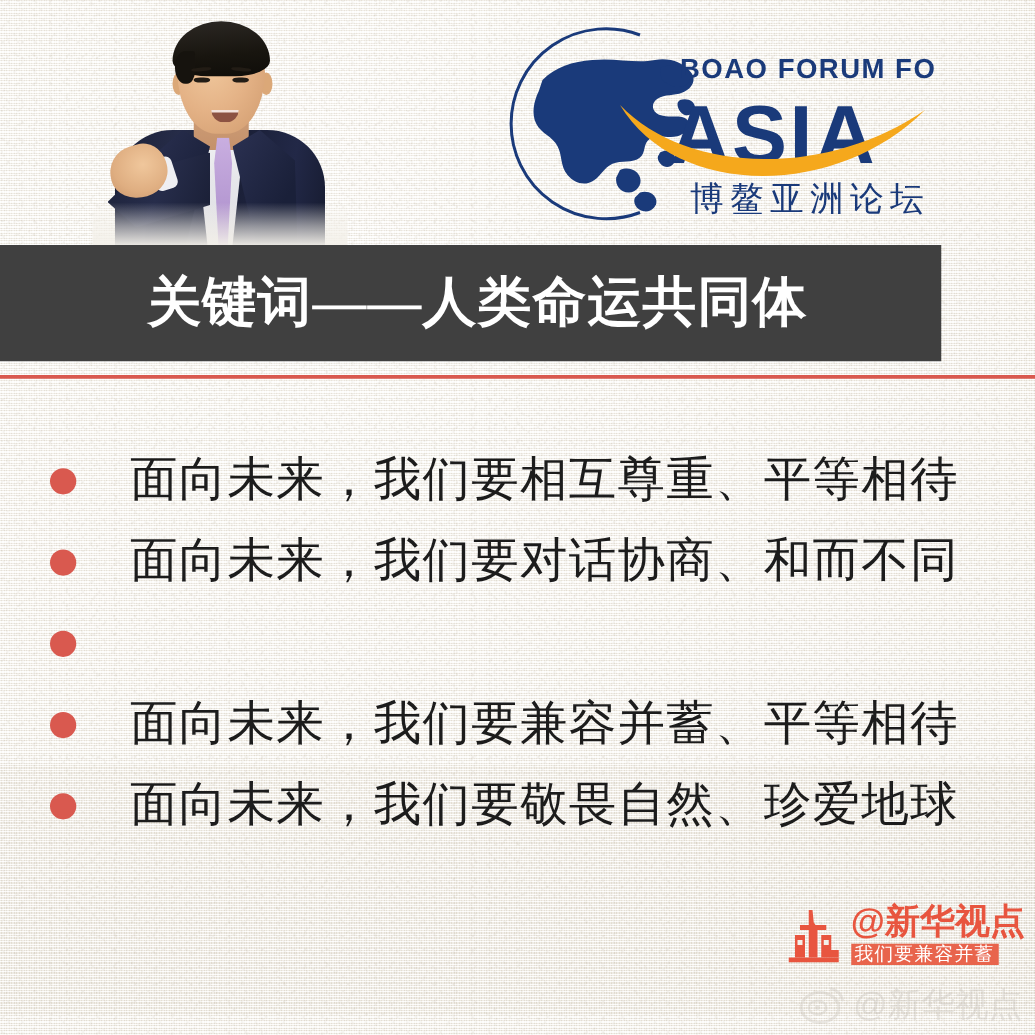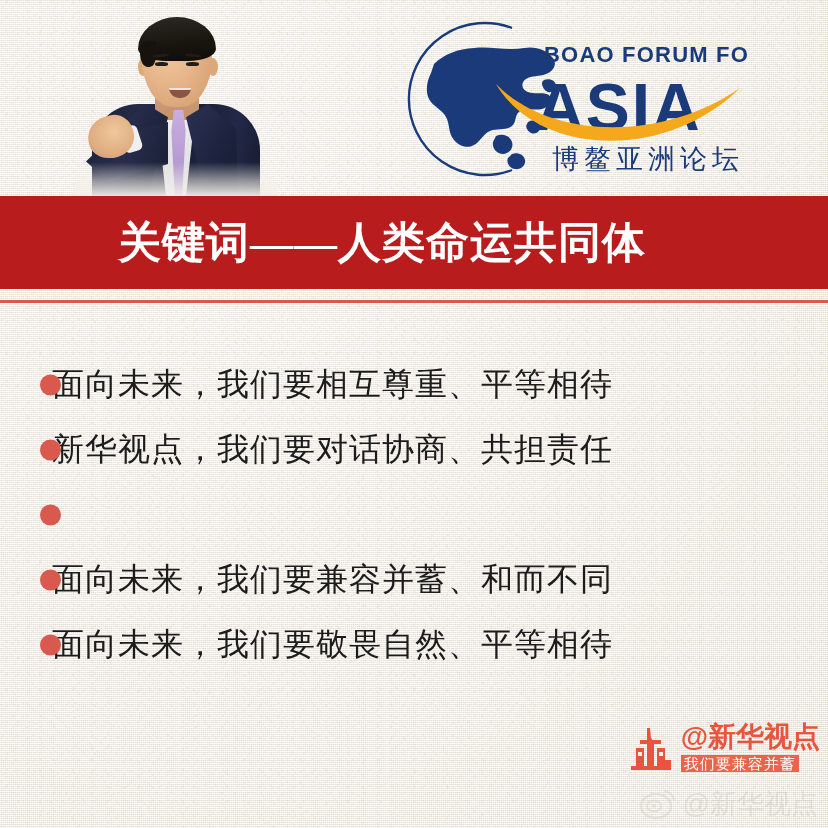--- a/index.html
+++ b/index.html
@@ -237,23 +237,23 @@
     height: 162px;
     z-index: 3;
   }
   .logo svg { display: block; width: 100%; height: 100%; }
 
   
   .title-banner {
     position: absolute;
     left: 0;
     top: 196px;
-    width: 828px;
+    width: 753px;
     height: 93px;
-    background: #b91c1c;
+    background: #404040;
     z-index: 4;
     display: flex;
     align-items: center;
   }
   .title-text {
     margin-left: 118px;
     color: #ffffff;
     font-family: "Liberation Serif", "DejaVu Serif", serif;
     font-weight: bold;
     font-size: 43px;
@@ -289,23 +289,23 @@
     position: absolute;
     left: 40px;
     top: 50%;
     transform: translateY(-50%);
     width: 21px;
     height: 21px;
     border-radius: 50%;
     background: #d9594f;
   }
   .bullet-text {
-    margin-left: 52px;
+    margin-left: 104px;
     font-family: "Liberation Serif", "DejaVu Serif", serif;
-    font-size: 32px;
+    font-size: 38px;
     color: #1c1c1c;
     letter-spacing: 1px;
     white-space: nowrap;
     line-height: 1.1;
   }
 
   
   .watermark {
     position: absolute;
     right: 8px;
@@ -430,32 +430,32 @@
   </div>
   <div class="banner-rule"></div>
 
   <div class="bullet-list">
     <div class="bullet-row">
       <span class="bullet-dot"></span>
       <span class="bullet-text">面向未来，我们要相互尊重、平等相待</span>
     </div>
     <div class="bullet-row">
       <span class="bullet-dot"></span>
-      <span class="bullet-text">新华视点，我们要对话协商、共担责任</span>
+      <span class="bullet-text">面向未来，我们要对话协商、和而不同</span>
     </div>
     <div class="bullet-row">
       <span class="bullet-dot"></span>
     </div>
     <div class="bullet-row">
       <span class="bullet-dot"></span>
-      <span class="bullet-text">面向未来，我们要兼容并蓄、和而不同</span>
+      <span class="bullet-text">面向未来，我们要兼容并蓄、平等相待</span>
     </div>
     <div class="bullet-row">
       <span class="bullet-dot"></span>
-      <span class="bullet-text">面向未来，我们要敬畏自然、平等相待</span>
+      <span class="bullet-text">面向未来，我们要敬畏自然、珍爱地球</span>
     </div>
   </div>
 
   <div class="watermark">
     <span class="wm-logo">
       <svg viewBox="0 0 48 44" xmlns="http://www.w3.org/2000/svg">
         <g fill="#e8553f">
           <path d="M20 2 L23 2 L24 12 L27 16 L27 40 L20 40 Z"></path>
           <path d="M13 14 L34 14 L34 18 L13 18 Z"></path>
           <path d="M9 22 L17 22 L17 40 L9 40 Z"></path>

